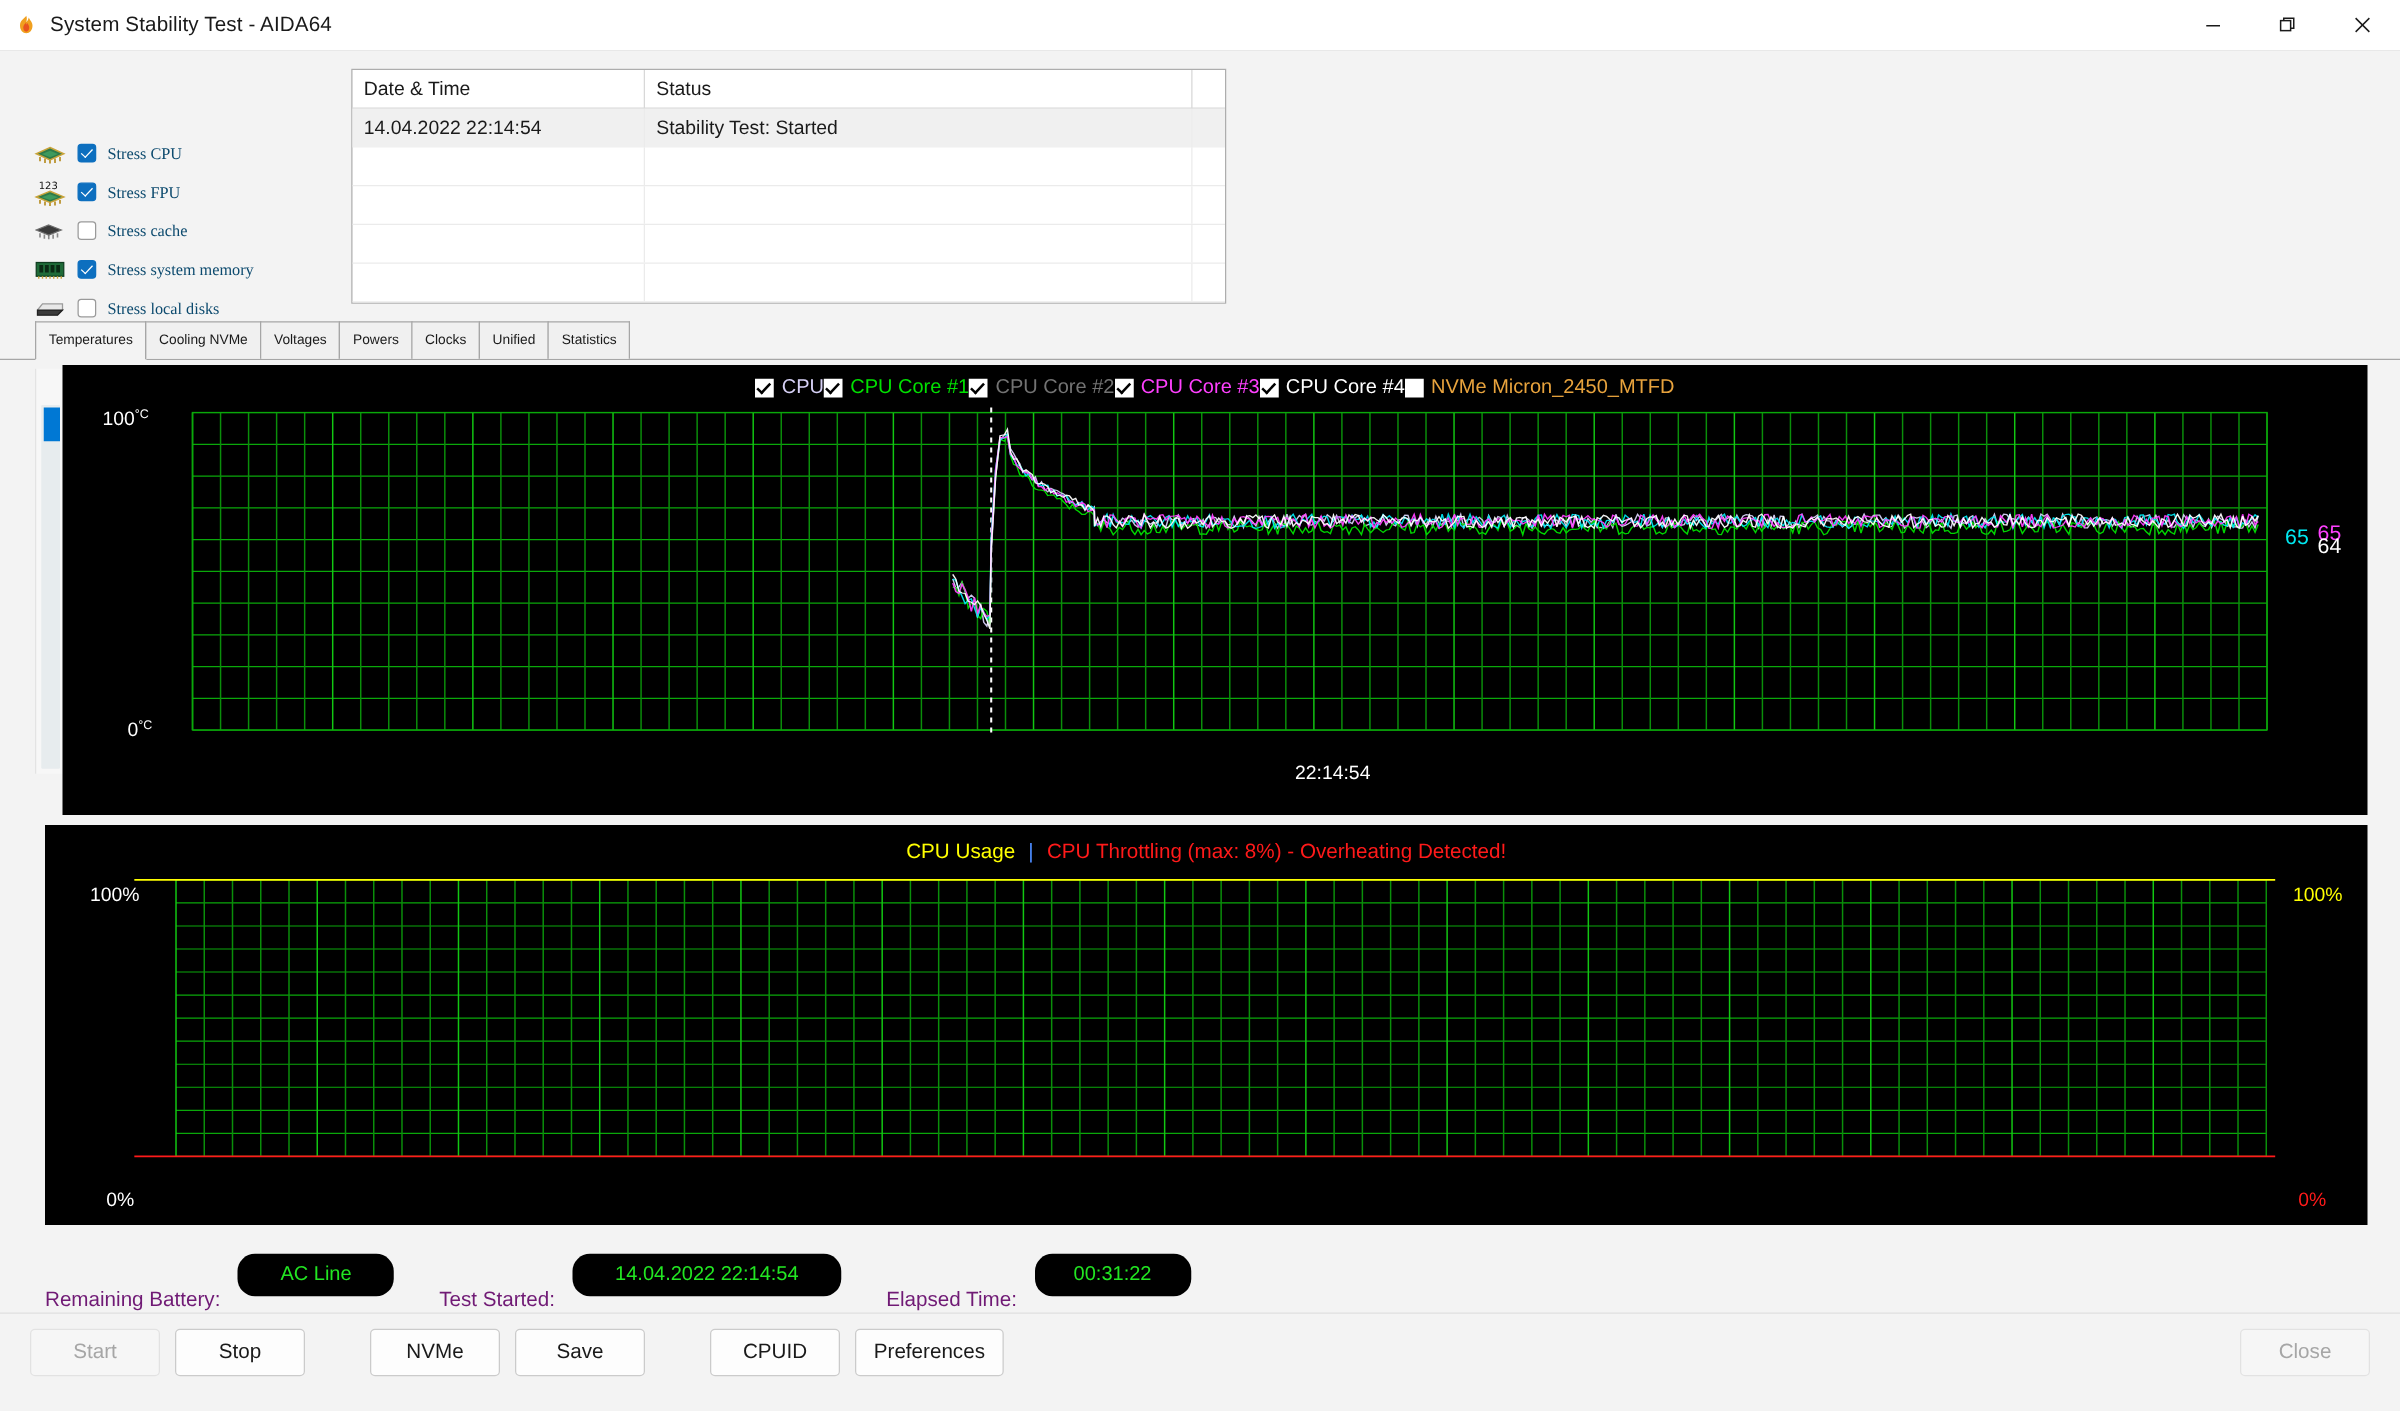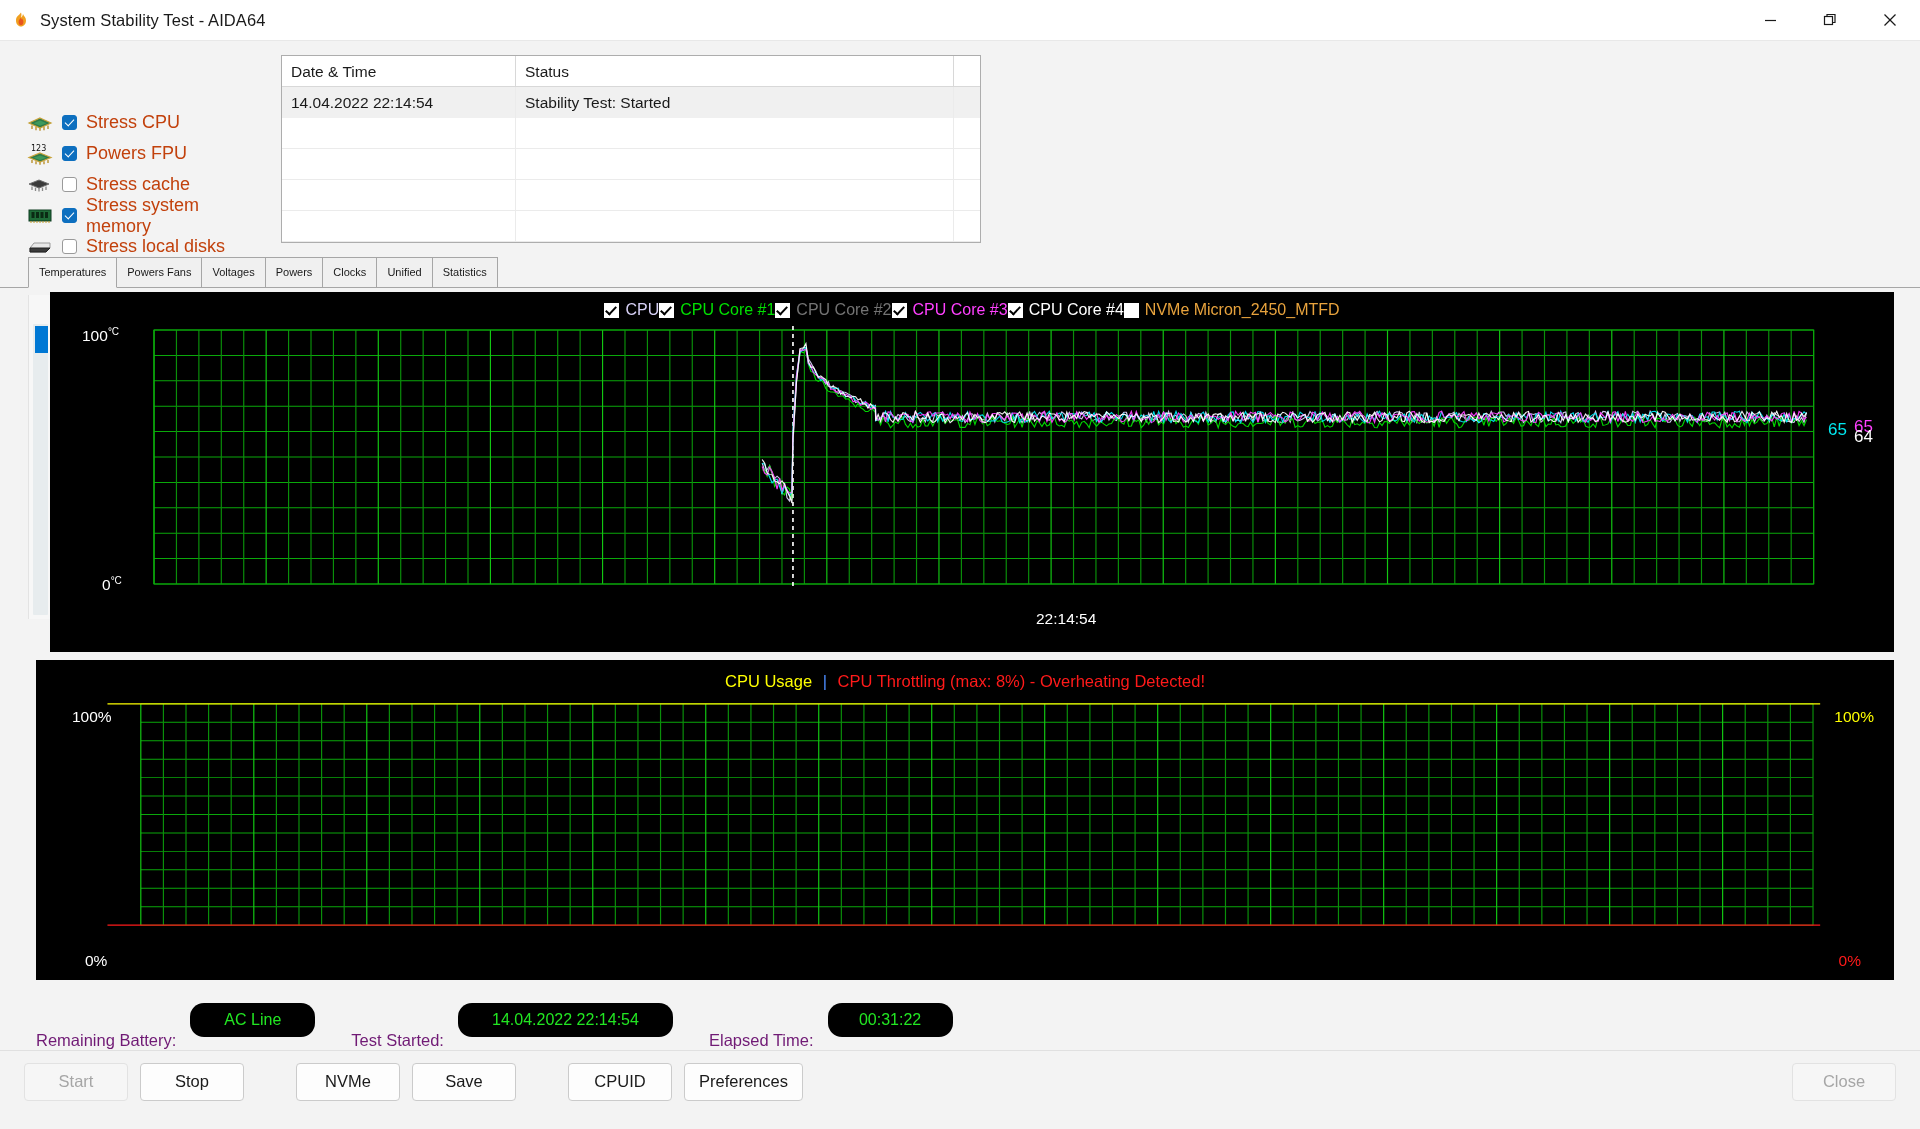--- a/index.html
+++ b/index.html
@@ -40,21 +40,21 @@
     width: 15px; height: 15px; border-radius: 3px; flex: none;
     margin-right: 9px; position: relative;
     border: 1px solid #9a9a9a; background: #fff;
   }
   .cbox.checked { background: #0d6fbf; border-color: #0d6fbf; }
   .cbox.checked::after {
     content: ""; position: absolute; left: 4px; top: 1px;
     width: 4px; height: 8px; border: solid #fff;
     border-width: 0 1.7px 1.7px 0; transform: rotate(43deg);
   }
-  .stress-label { font-size: 18px; color: #c2410c; }
+  .stress-label { font-size: 13px; color: #0c4a6e; font-family: Liberation Serif, serif; }
 
   
   #log-table {
     width: 700px; height: 188px; margin-left: 16px;
     border: 1px solid #adadad; background: #fff;
     display: flex; flex-direction: column; font-size: 15.5px;
   }
   #log-head { display: flex; height: 31px; flex: none; border-bottom: 1px solid #d8d8d8; }
   .th {
     display: flex; align-items: center; padding-left: 9px;
@@ -233,21 +233,21 @@
               <line x1="9" y1="18.2" x2="9" y2="21.3"></line>
             <line x1="13" y1="18.7" x2="13" y2="21.8"></line>
               <line x1="17" y1="18.2" x2="17" y2="21.3"></line>
             <line x1="21" y1="17" x2="21" y2="20"></line>
           </g>
           <path d="M13 10 L24 14.5 L13 19 L2 14.5 Z" fill="#2f7a49" stroke="#c8a33a" stroke-width="1.2"></path>
           <path d="M13 12.4 L19.5 14.7 L13 17 L6.5 14.7 Z" fill="#3e9a5d"></path>
         </svg>
       </span>
       <span class="cbox checked"></span>
-      <span class="stress-label">Powers FPU</span>
+      <span class="stress-label">Stress FPU</span>
     </div>
 
     <div class="stress-row">
       <span class="sicon">
         <svg width="26" height="20" viewBox="0 0 26 20">
           <g stroke="#888" stroke-width="1.3">
             <line x1="5" y1="12.6" x2="5" y2="16"></line>
               <line x1="8.5" y1="13.6" x2="8.5" y2="17"></line>
             <line x1="12" y1="14" x2="12" y2="17.4"></line>
               <line x1="15.5" y1="13.6" x2="15.5" y2="17"></line>
@@ -344,21 +344,21 @@
     <div class="log-row empty">
       <div class="td c0"></div>
       <div class="td c1"></div>
       <div class="td c2"></div>
     </div>
   </div>
 </div>
 
 <div id="tabstrip">
   <div class="tab active">Temperatures</div>
-  <div class="tab">Powers Fans</div>
+  <div class="tab">Cooling NVMe</div>
   <div class="tab">Voltages</div>
   <div class="tab">Powers</div>
   <div class="tab">Clocks</div>
   <div class="tab">Unified</div>
   <div class="tab">Statistics</div>
 </div>
 
 <div id="charts-wrap">
   <div id="vscroll">
     <div id="vscroll-track">

